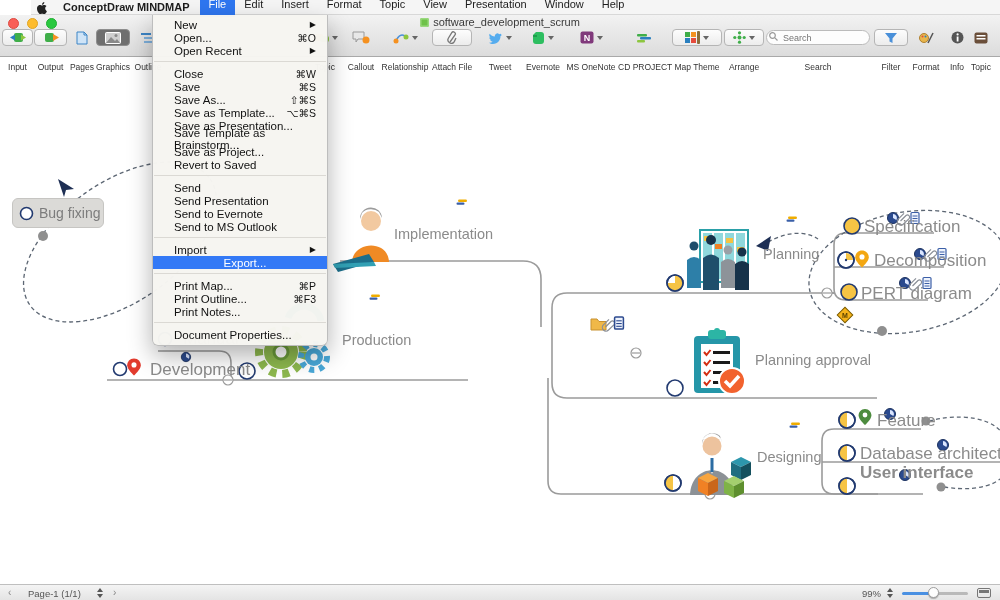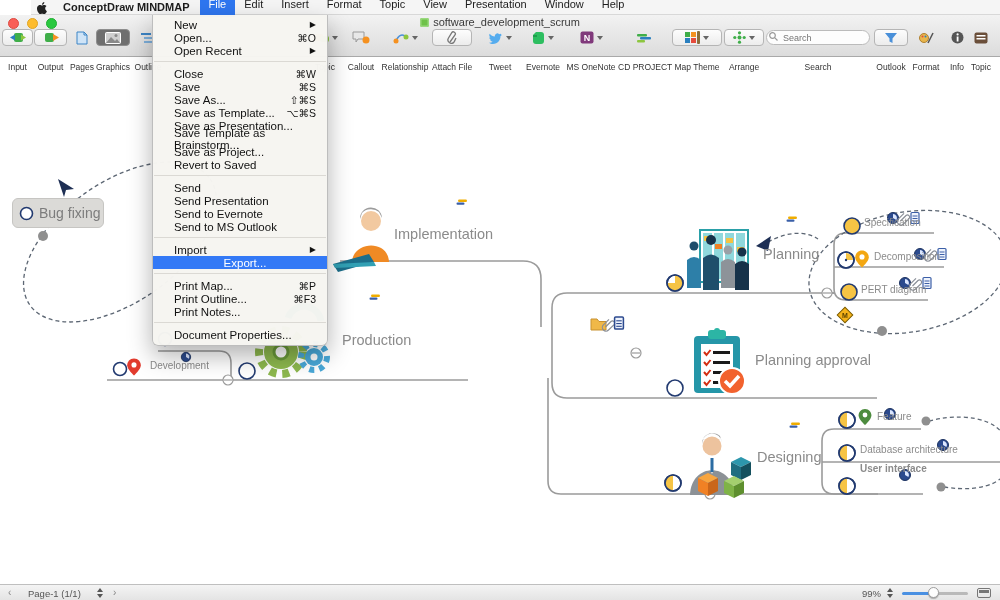--- a/index.html
+++ b/index.html
@@ -51,21 +51,21 @@
   .mi .r.arr { font-size:8px; }
   .mi.hl { background:#3379f6; color:#fff;justify-content:center; }
   .mi.hl .r { color:#fff; }
   .msep { height:1px; background:#dbd9d4; margin:4px 1px 5px; }
 
   
   .canvas { position:absolute; inset:0; z-index:1; }
   .canvas svg.map { position:absolute; inset:0; }
   .topic { position:absolute; color:#8b8b8b; white-space:nowrap; z-index:2; }
   .t-main { font-size:14.5px; }
-  .t-sub { font-size:10px; }
+  .t-sub { font-size:17px; }
   .center-node { position:absolute; left:466px; top:326px; width:163px; height:53px; z-index:2;
                  background:linear-gradient(#949494,#828282); border:1px solid #aaa;
                  color:#fff; font-weight:bold; font-size:16.5px; line-height:1.25; padding:3px 0 0 9px; }
   .bugfix-node { position:absolute; left:12px; top:198px; width:92px; height:30px; z-index:2;
                  background:#dbdad7; border:1px solid #c6c5c2; border-radius:6px;
                  display:flex; align-items:center; gap:5px; padding-left:6px;
                  color:#7c7c7c; font-size:14px; }
 
   
   .statusbar { position:absolute; left:0; right:0; bottom:0; height:16px; z-index:30;
@@ -591,21 +591,21 @@
         <input class="search-input" type="text" placeholder="Search" style="">
       </div>
       <div class="lb">Search</div>
     </div>
     <div class="tb-btn boxed" style="left:874px;width:34px;">
       <div class="ic">
           <svg width="12" height="12">
             <polygon points="0,1 12,1 7.5,6.5 7.5,11 4.5,9.5 4.5,6.5" fill="#4a90d9"></polygon>
           </svg>
         </div>
-      <div class="lb">Outlook</div>
+      <div class="lb">Filter</div>
     </div>
     <div class="tb-btn" style="left:908px;width:36px;">
       <div class="ic">
           <svg width="15" height="12">
             <circle cx="5" cy="6" r="4.5" fill="#e8b64c" stroke="#b08030"></circle>
             <circle cx="3.5" cy="4.5" r="1" fill="#e54b3c"></circle>
             <circle cx="6.5" cy="4.5" r="1" fill="#2a7fbf"></circle>
             <line x1="9" y1="11" x2="14" y2="1" stroke="#555" stroke-width="1.5"></line>
           </svg>
         </div>

